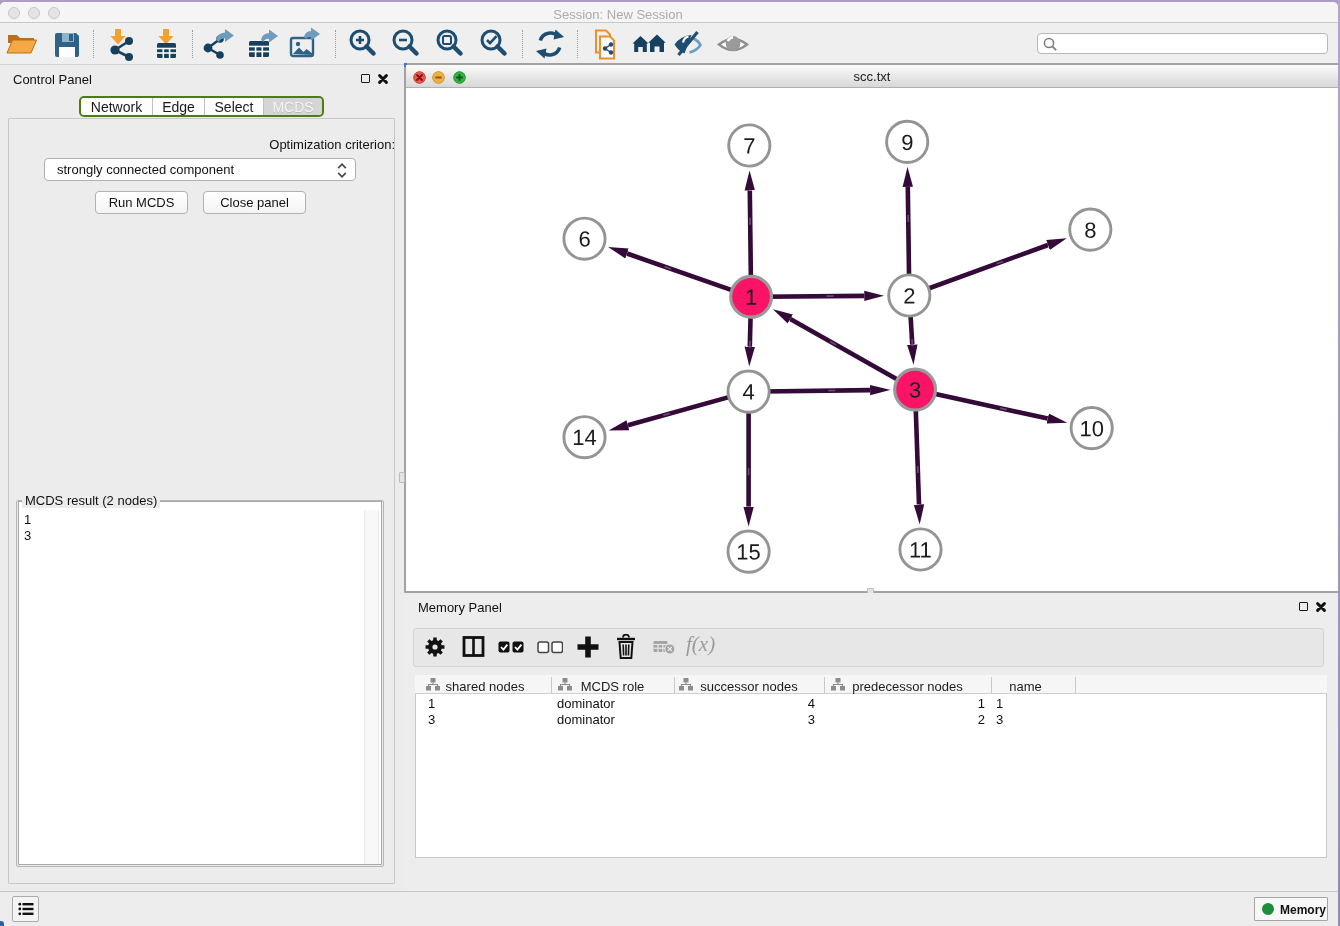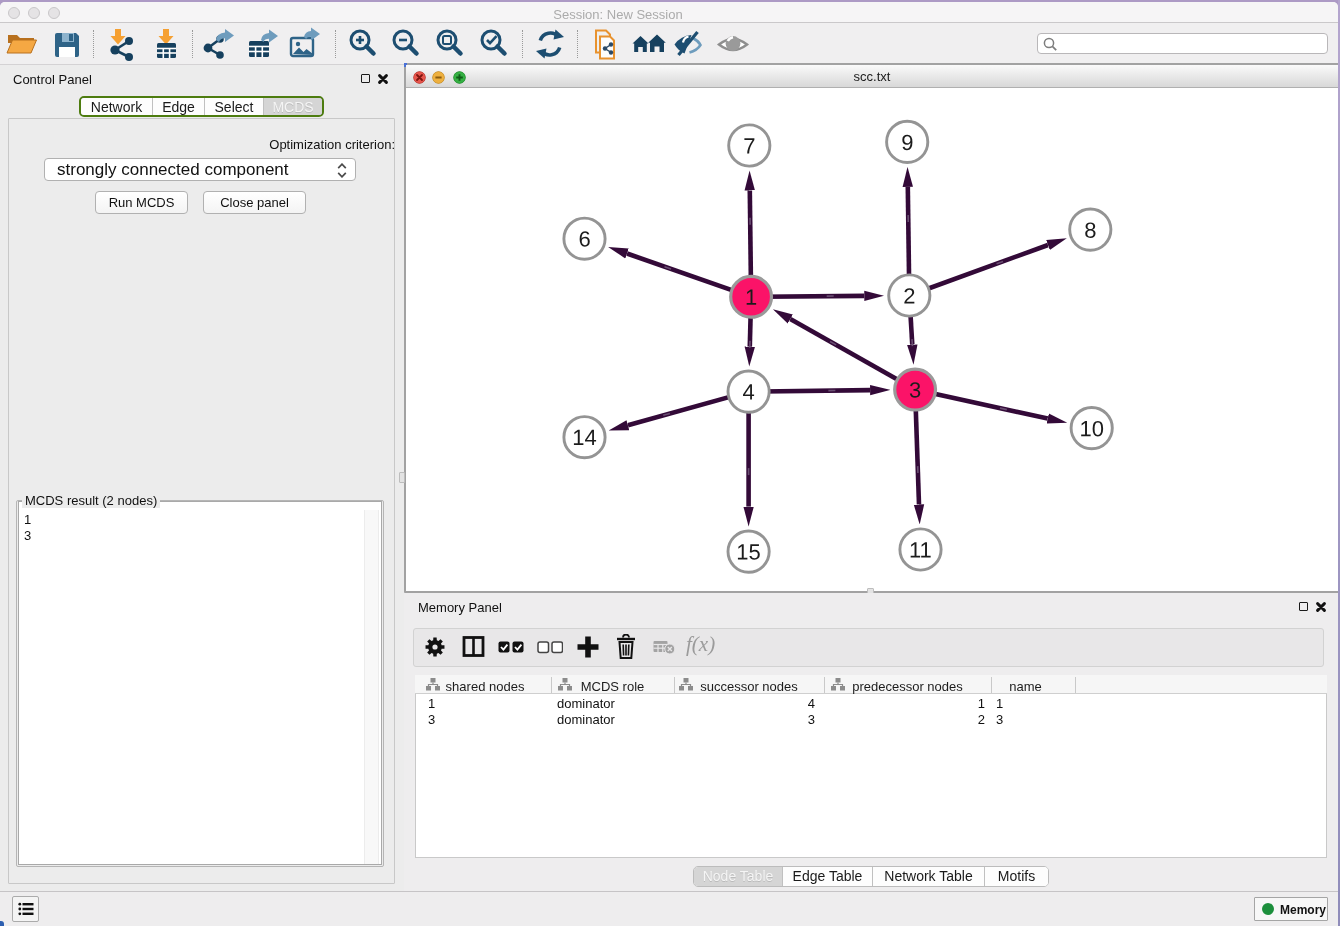--- a/index.html
+++ b/index.html
@@ -15,21 +15,21 @@
 .tbi{width:34px;height:34px;top:27px}
 #searchbox{left:1037px;top:33px;width:291px;height:21px;background:#fff;border:1px solid #b9b7b9;border-radius:4px}
 
 #cpheader{left:13px;top:72px;font-size:13px;color:#111}
 #cpbody{left:8px;top:118px;width:387px;height:766px;border:1px solid #c8c8c8;background:#ececec;border-radius:1px}
 #tabbar{left:79px;top:96px;height:21px;display:flex;border:2px solid #4d7c0f;border-radius:5px;overflow:hidden;background:#c4b5fd}
 .tabseg{font-size:14px;color:#1a1a1a;padding:1px 0 0 0;text-align:center;border-right:1px solid #c0c0c0;background:#fdfdfd;font-weight:500}
 .tabseg:last-child{border-right:none}
 .tabsel{background:#d5d5d5;color:#f5f5f5;text-shadow:0 1px 0 #bbb}
 #optlabel{left:8px;top:137px;width:387px;text-align:right;font-size:13px;color:#111}
-#dropdown{left:44px;top:158px;width:312px;height:23px;background:#fff;border:1px solid #b1b1b1;border-radius:4px;font-size:17px;color:#111;line-height:21px;padding-left:12px}
+#dropdown{left:44px;top:158px;width:312px;height:23px;background:#fff;border:1px solid #b1b1b1;border-radius:4px;font-size:13px;color:#111;line-height:21px;padding-left:12px}
 .btn{height:23px;background:linear-gradient(#ffffff,#f4f4f4);border:1px solid #b1b1b1;border-radius:4px;font-size:13px;color:#111;text-align:center;line-height:21px}
 #fieldset{left:16px;top:500px;width:368px;height:367px;border:1px solid #b5b5b5;border-radius:2px}
 #fieldlegend{left:22px;top:493px;background:#ececec;padding:0 3px;font-size:13px;color:#111}
 #listbox{left:18px;top:501px;width:364px;height:364px;background:#fff;border:1px solid #a9a9a9}
 #listscroll{left:364px;top:510px;width:15px;height:354px;background:#f8f8f8;border-left:1px solid #ececec;border-right:1px solid #ececec}
 
 #netframe{left:404px;top:63px;width:936px;height:530px;border:2px solid #a2a2a2;background:#fff;border-radius:1px}
 #nettitle{left:406px;top:65px;width:932px;height:23px;background:linear-gradient(#fafafa,#d8d8d8);border-bottom:1px solid #b0b0b0}
 .jdot{top:71px;width:13px;height:13px;border-radius:50%}
 #netname{left:406px;top:69px;width:932px;text-align:center;font-size:13px;font-weight:normal;color:#1a1a1a}
@@ -396,26 +396,20 @@
 <div class="abs trow" style="left:428px;top:696px">1</div>
 <div class="abs trow" style="left:557px;top:696px">dominator</div>
 <div class="abs trow" style="left:674px;top:696px;width:141px;text-align:right">4</div>
 <div class="abs trow" style="left:824px;top:696px;width:161px;text-align:right">1</div>
 <div class="abs trow" style="left:996px;top:696px">1</div>
 <div class="abs trow" style="left:428px;top:712px">3</div>
 <div class="abs trow" style="left:557px;top:712px">dominator</div>
 <div class="abs trow" style="left:674px;top:712px;width:141px;text-align:right">3</div>
 <div class="abs trow" style="left:824px;top:712px;width:161px;text-align:right">2</div>
 <div class="abs trow" style="left:996px;top:712px">3</div>
-<div class="abs" id="btabs">
-      <div class="tabseg tabsel" style="width:89px;line-height:17px">Node Table</div>
-      <div class="tabseg" style="width:90px;line-height:17px">Edge Table</div>
-      <div class="tabseg" style="width:112px;line-height:17px">Network Table</div>
-      <div class="tabseg" style="width:63px;line-height:17px">Motifs</div>
-    </div>
 
 <div class="abs" id="statusbar"></div>
 <div class="abs" id="listbtn"></div>
 <svg class="abs" style="left:18px;top:902px;width:16px;height:14px" viewBox="0 0 16 14">
       <g fill="#111">
         <circle cx="1.8" cy="2.2" r="1.4"></circle>
         <circle cx="1.8" cy="7" r="1.4"></circle>
         <circle cx="1.8" cy="11.8" r="1.4"></circle>
       </g>
       <g stroke="#111" stroke-width="2.4">

